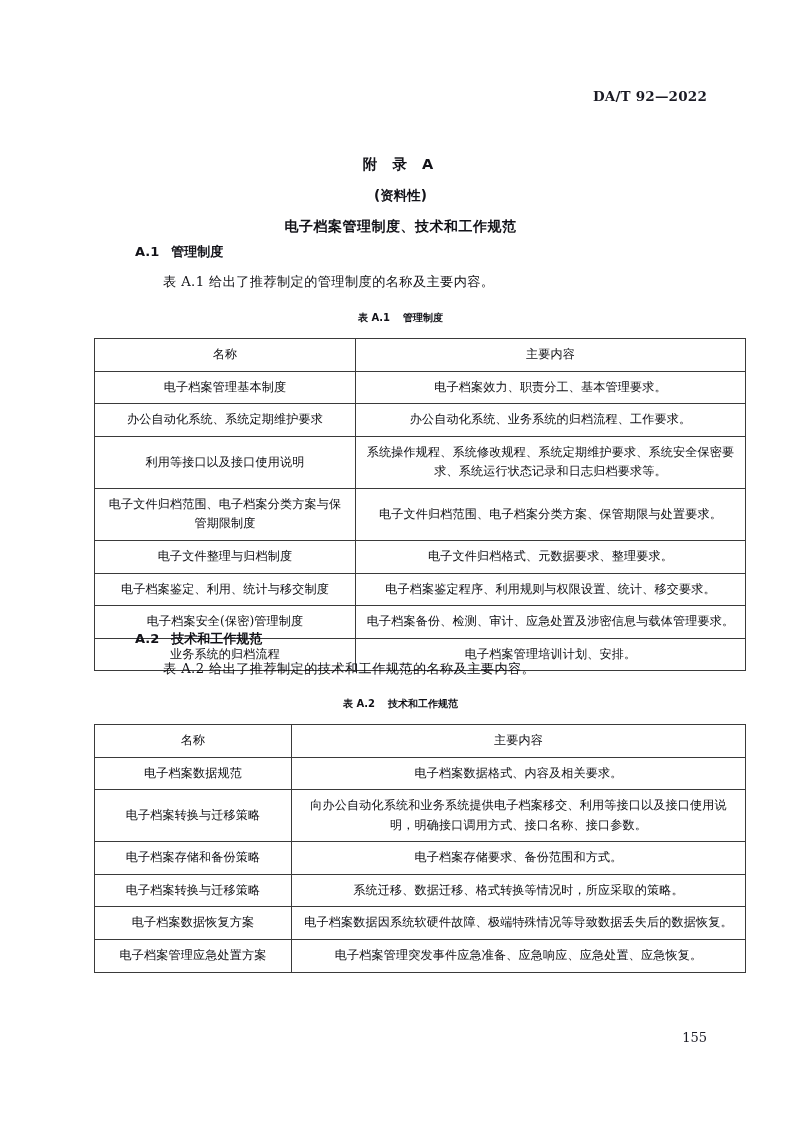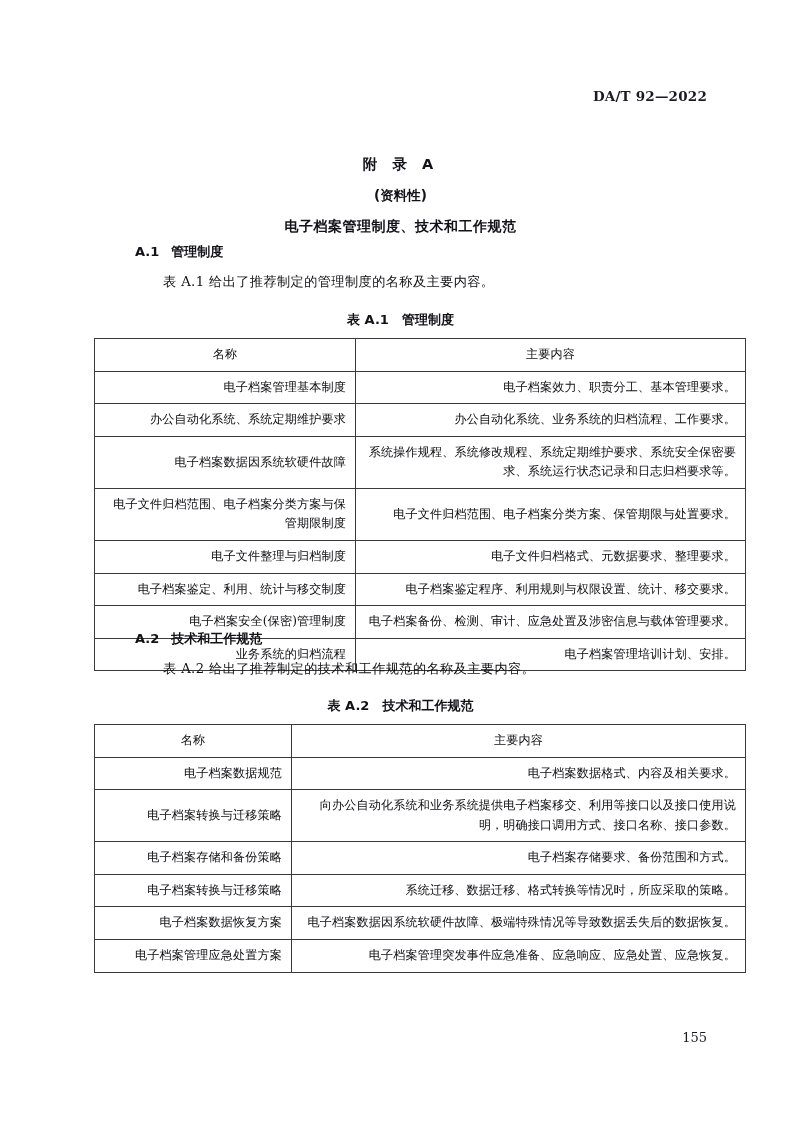--- a/index.html
+++ b/index.html
@@ -98,21 +98,21 @@
   }
 
   
   .table-caption {
     position: absolute;
     left: 94px;
     width: 613px;
     text-align: center;
     font-family: "DejaVu Sans", "Liberation Sans", sans-serif;
     font-weight: bold;
-    font-size: 13px;
+    font-size: 10px;
     color: #121218;
   }
   .table-caption .cap-gap {
     display: inline-block;
     width: 13px;
   }
 
   
   .doc-table {
     position: absolute;
@@ -124,21 +124,21 @@
     font-size: 12.1px;
     color: #0d0d12;
   }
   .doc-table td, .doc-table th {
     border: 1px solid #3a3a3a;
     padding: 6px 9px;
     vertical-align: middle;
     line-height: 1.62;
     letter-spacing: 0.15px;
     font-weight: normal;
-    text-align: right;
+    text-align: center;
   }
   .doc-table th {
     text-align: center;
     padding-top: 6px;
     padding-bottom: 6px;
   }
   .doc-table .name-col  { width: 242px; }
   .doc-table .main-col  { width: 371px; }
   #table-a2 .name-col   { width: 178px; }
   #table-a2 .main-col   { width: 435px; }
@@ -192,21 +192,21 @@
     <tbody>
       <tr>
         <td class="name-col">电子档案管理基本制度</td>
         <td class="main-col">电子档案效力、职责分工、基本管理要求。</td>
       </tr>
       <tr>
         <td class="name-col">办公自动化系统、系统定期维护要求</td>
         <td class="main-col">办公自动化系统、业务系统的归档流程、工作要求。</td>
       </tr>
       <tr>
-        <td class="name-col">电子档案数据因系统软硬件故障</td>
+        <td class="name-col">利用等接口以及接口使用说明</td>
         <td class="main-col">系统操作规程、系统修改规程、系统定期维护要求、系统安全保密要求、系统运行状态记录和日志归档要求等。</td>
       </tr>
       <tr>
         <td class="name-col">电子文件归档范围、电子档案分类方案与保管期限制度</td>
         <td class="main-col">电子文件归档范围、电子档案分类方案、保管期限与处置要求。</td>
       </tr>
       <tr>
         <td class="name-col">电子文件整理与归档制度</td>
         <td class="main-col">电子文件归档格式、元数据要求、整理要求。</td>
       </tr>

